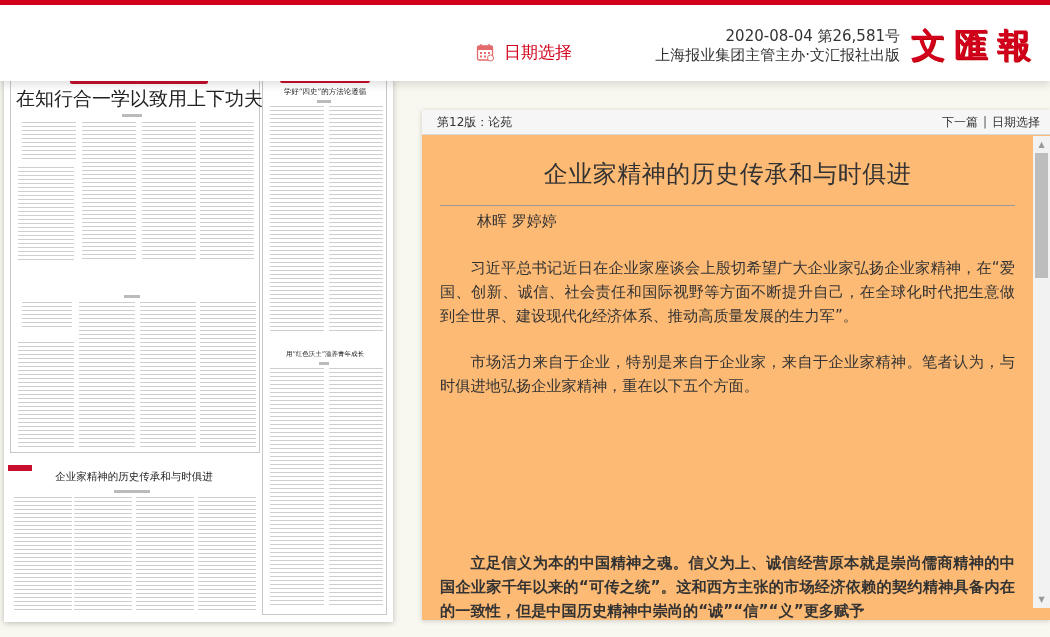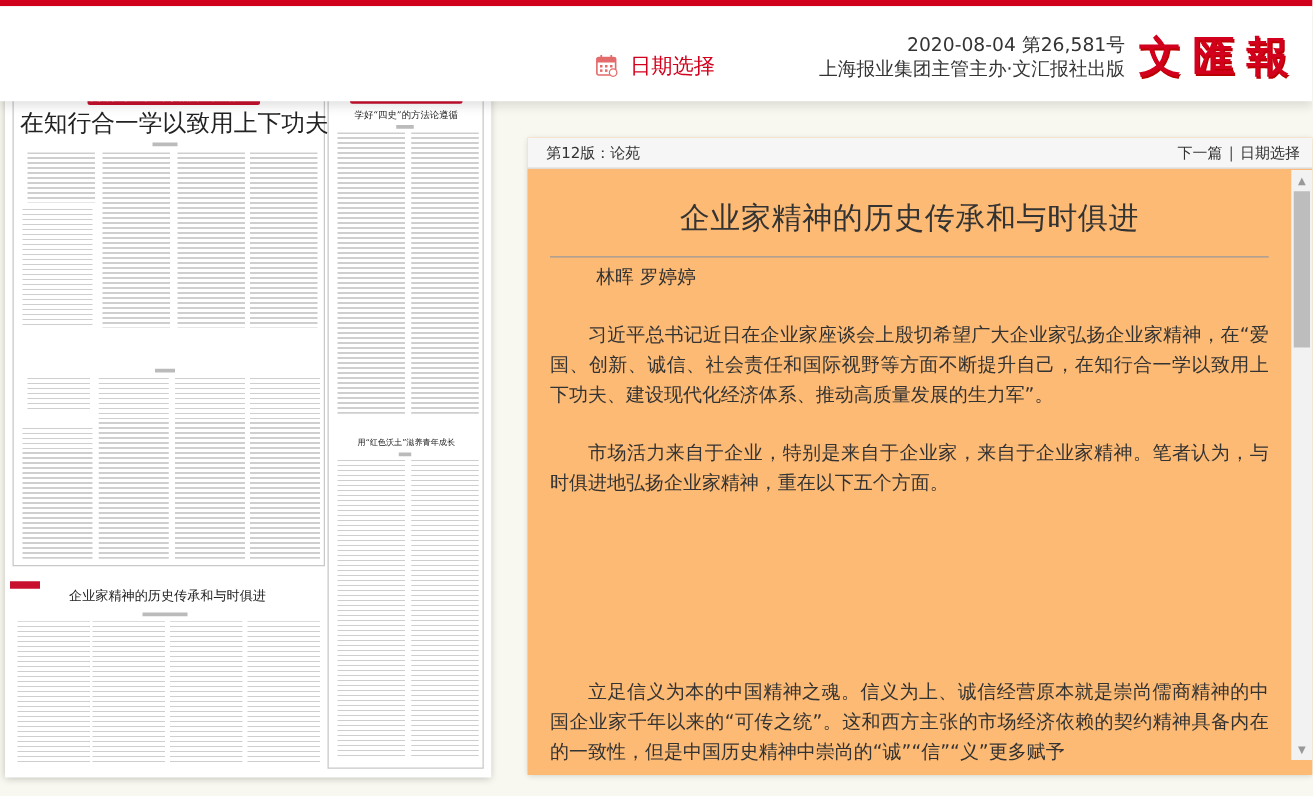--- a/index.html
+++ b/index.html
@@ -156,22 +156,22 @@
   <div class="art-head">
     <span class="ed">第12版：论苑</span>
     <span class="nav">
       <span>下一篇</span><span class="sep">|</span><span>日期选择</span>
     </span>
   </div>
   <div class="art-body">
     <div class="art-title">企业家精神的历史传承和与时俱进</div>
     <div class="art-rule"></div>
     <div class="art-author">林晖 罗婷婷</div>
-    <p class="para" style="top:120px;">习近平总书记近日在企业家座谈会上殷切希望广大企业家弘扬企业家精神，在“爱国、创新、诚信、社会责任和国际视野等方面不断提升自己，在知行合一学以致用上下功夫、建设现代化经济体系、推动高质量发展的生力军”。</p>
+    <p class="para" style="top:120px;">习近平总书记近日在企业家座谈会上殷切希望广大企业家弘扬企业家精神，在“爱国、创新、诚信、社会责任和国际视野等方面不断提升自己，在全球化时代把生意做到全世界、建设现代化经济体系、推动高质量发展的生力军”。</p>
     <p class="para" style="top:214px;">市场活力来自于企业，特别是来自于企业家，来自于企业家精神。笔者认为，与时俱进地弘扬企业家精神，重在以下五个方面。</p>
-    <p class="para" style="top:405px;">立足信义为本的中国精神之魂。信义为上、诚信经营原本就是崇尚儒商精神的中国企业家千年以来的“可传之统”。这和西方主张的市场经济依赖的契约精神具备内在的一致性，但是中国历史精神中崇尚的“诚”“信”“义”更多赋予</p>
+    <p class="para" style="top:415px;font-weight:bold;">立足信义为本的中国精神之魂。信义为上、诚信经营原本就是崇尚儒商精神的中国企业家千年以来的“可传之统”。这和西方主张的市场经济依赖的契约精神具备内在的一致性，但是中国历史精神中崇尚的“诚”“信”“义”更多赋予</p>
   </div>
   <div class="scrollbar">
     <div class="up">▲</div>
     <div class="thumb"></div>
     <div class="down">▼</div>
   </div>
 </div>
 
 </body></html>

